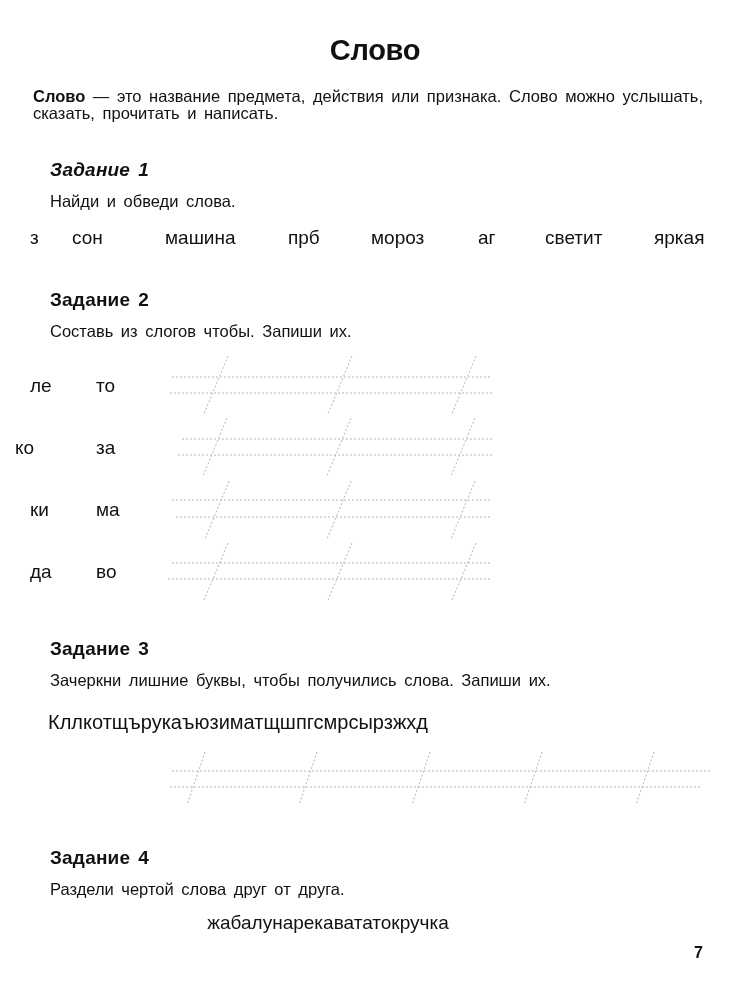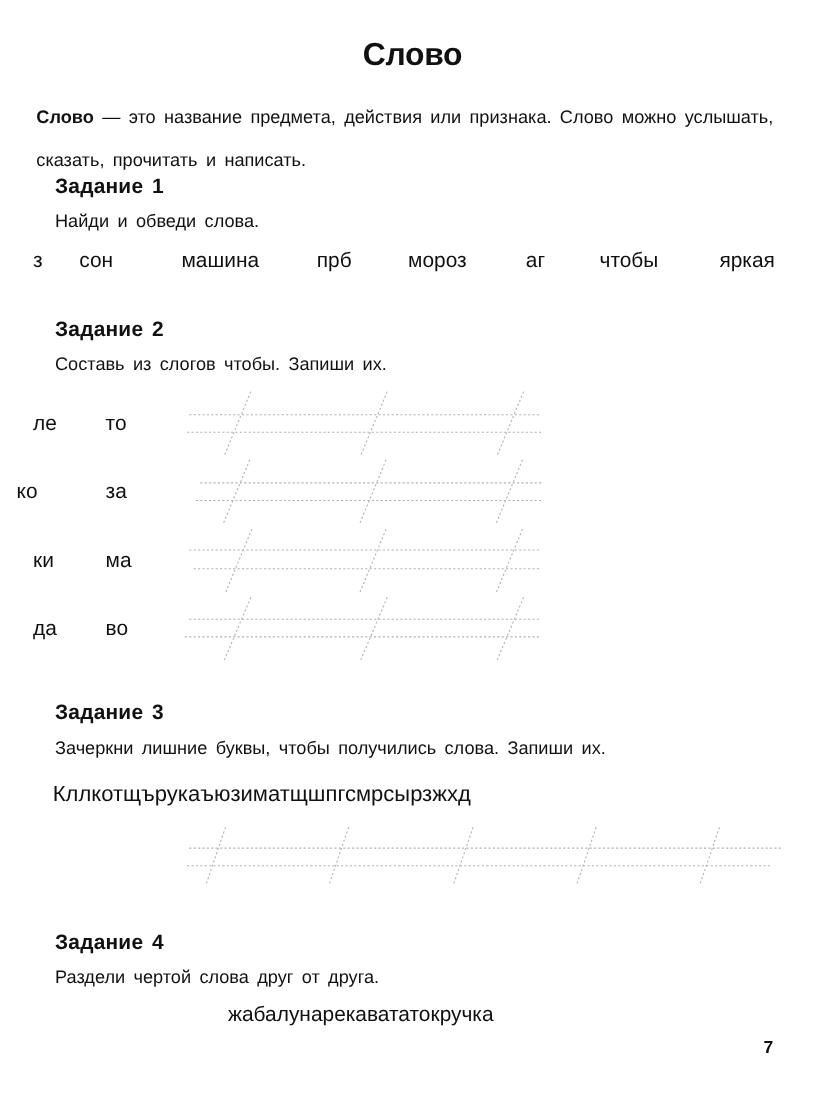--- a/index.html
+++ b/index.html
@@ -19,21 +19,21 @@
     .title {
       left: 0; width: 750px; top: 34px;
       text-align: center;
       font-weight: bold;
       font-size: 29px;
       letter-spacing: -0.3px;
     }
     .intro {
       left: 33px; width: 680px; top: 88px;
       font-size: 16.5px;
-      line-height: 39px;
+      line-height: 17px;
       word-spacing: 3px;
     }
     .intro b { font-weight: bold; }
     .task-heading {
       left: 50px;
       font-weight: bold;
       font-size: 19px;
       letter-spacing: 0.2px;
     }
     .task-heading .num { margin-left: 8px; }
@@ -70,30 +70,30 @@
       pointer-events: none;
     }
   </style>
 </head>
 <body>
 
 <div class="abs title">Слово</div>
 
 <div class="abs intro"><b>Слово</b><span> — это название предмета, действия или признака. Слово можно услышать, сказать, прочитать и написать.</span></div>
 
-<div class="abs task-heading" style="top:159px;"><span>Задание</span><span class="num">1</span></div>
+<div class="abs task-heading" style="top:159px;font-style:italic;"><span>Задание</span><span class="num">1</span></div>
 <div class="abs task-instr" style="top:192px;">Найди и обведи слова.</div>
 
 <div class="abs word" style="left:30px;">з</div>
 <div class="abs word" style="left:72px;">сон</div>
 <div class="abs word" style="left:165px;">машина</div>
 <div class="abs word" style="left:288px;">прб</div>
 <div class="abs word" style="left:371px;">мороз</div>
 <div class="abs word" style="left:478px;">аг</div>
-<div class="abs word" style="left:545px;">чтобы</div>
+<div class="abs word" style="left:545px;">светит</div>
 <div class="abs word" style="left:654px;">яркая</div>
 
 <div class="abs task-heading" style="top:289px;"><span>Задание</span><span class="num">2</span></div>
 <div class="abs task-instr" style="top:322px;">Составь из слогов чтобы. Запиши их.</div>
 
 <div class="abs syl" style="left:30px; top:375px;">ле</div>
 <div class="abs syl" style="left:96px; top:375px;">то</div>
 <div class="abs syl" style="left:15px; top:437px;">ко</div>
 <div class="abs syl" style="left:96px; top:437px;">за</div>
 <div class="abs syl" style="left:30px; top:499px;">ки</div>

